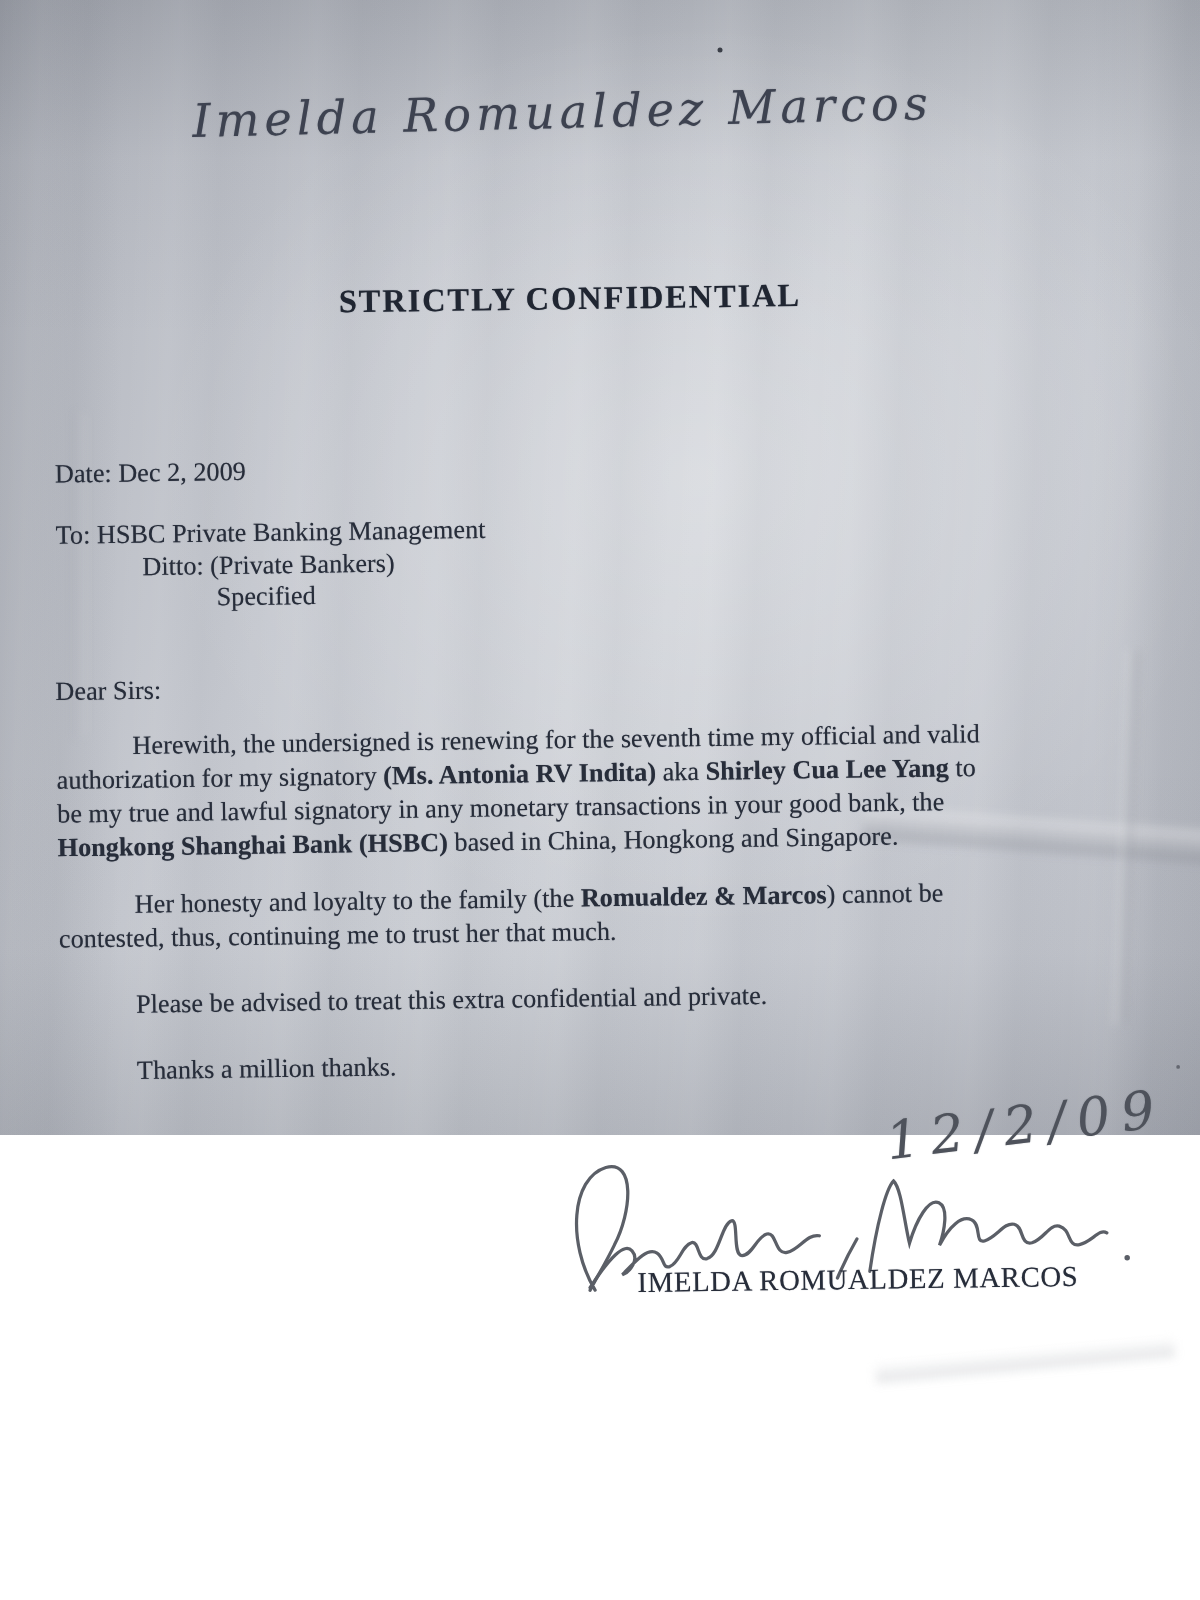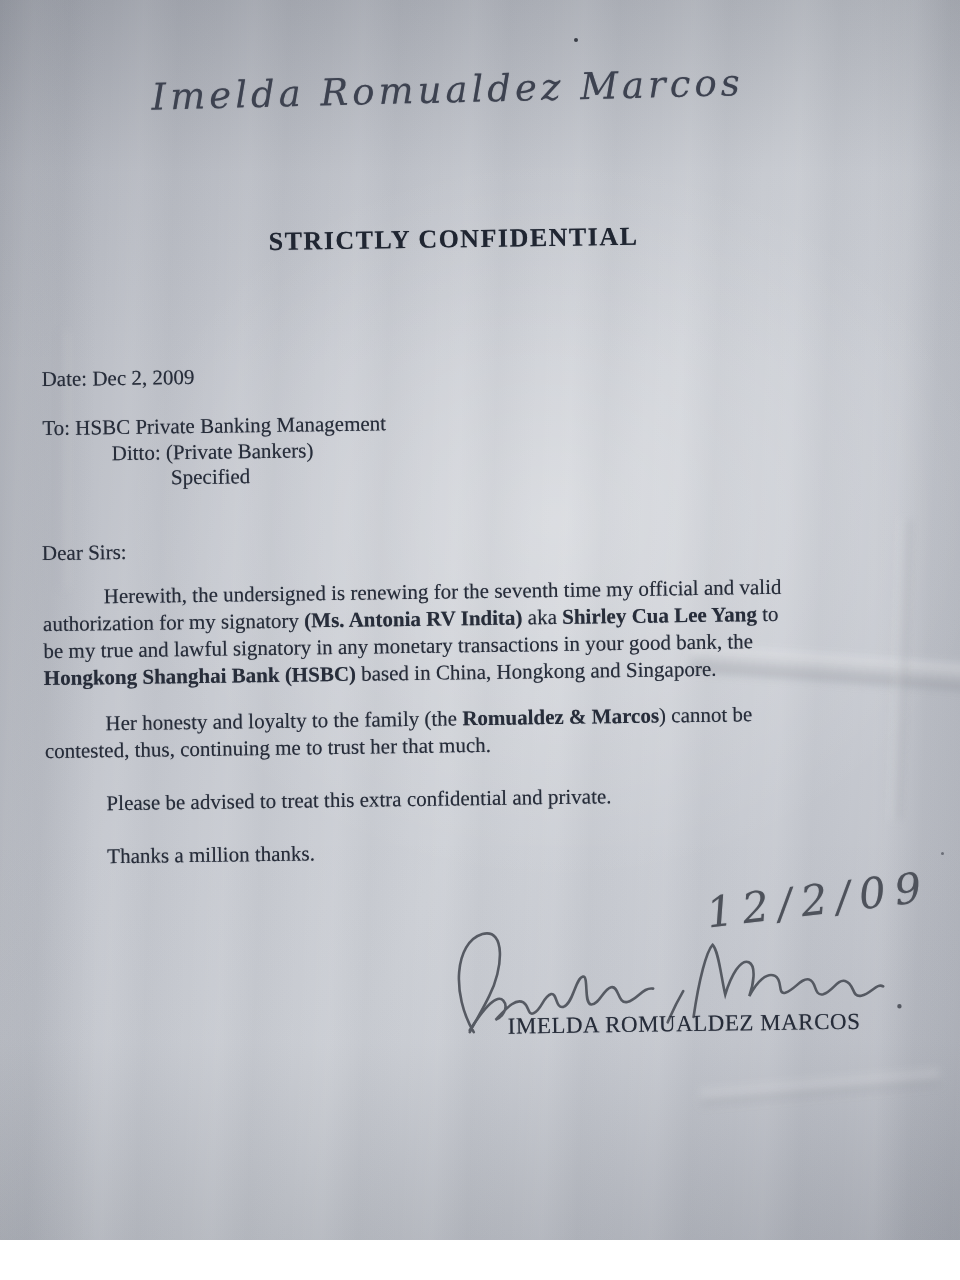--- a/index.html
+++ b/index.html
@@ -4,21 +4,21 @@
 <style>
   html, body {
     margin: 0; padding: 0;
     width: 960px; height: 1280px;
     overflow: hidden;
     font-family: "Liberation Serif", serif;
   }
   
   .photo {
     position: relative;
-    width: 960px; height: 1240px;
+    width: 960px; height: 908px;
     background:
       radial-gradient(ellipse 620px 520px at 58% 42%, rgba(255,255,255,0.28), rgba(255,255,255,0) 70%),
       linear-gradient(180deg, rgba(62,67,78,0.20) 0%, rgba(62,67,78,0.04) 14%, rgba(62,67,78,0) 30%),
       linear-gradient(0deg,  rgba(62,67,78,0.16) 0%, rgba(62,67,78,0.02) 16%, rgba(62,67,78,0) 34%),
       linear-gradient(90deg,  rgba(62,67,78,0.12) 0%, rgba(62,67,78,0) 10%),
       linear-gradient(270deg, rgba(62,67,78,0.10) 0%, rgba(62,67,78,0) 9%),
       linear-gradient(115deg, #b3b6be 0%, #c5c8cf 32%, #cdd0d6 55%, #c6c9d0 76%, #b7bac2 100%);
   }
   
   .streaks {

